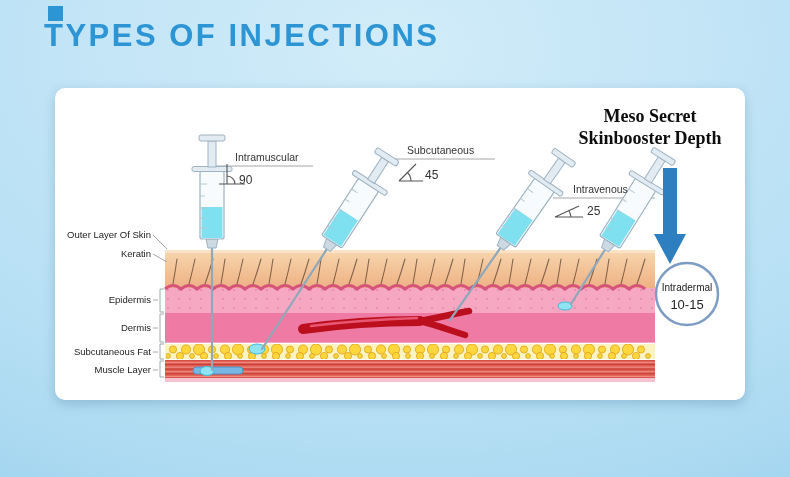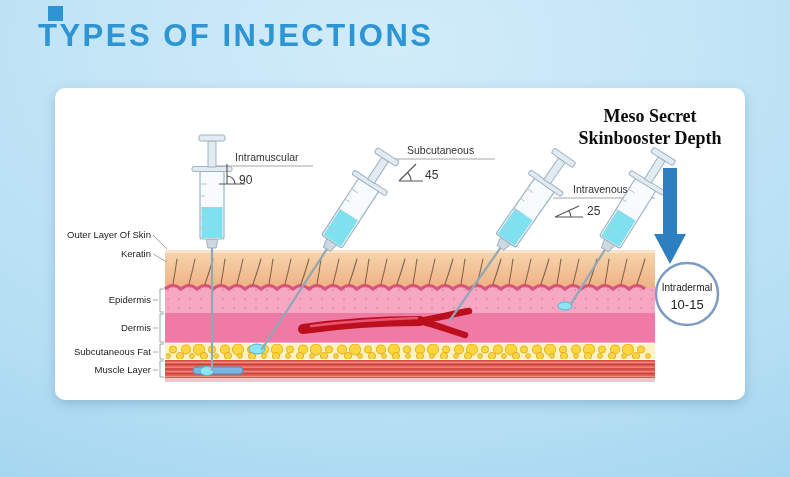--- a/index.html
+++ b/index.html
@@ -6,21 +6,21 @@
   html,body { width:790px; height:477px; font-family:"Liberation Sans",sans-serif; }
   .page {
     position:relative; width:790px; height:477px; overflow:hidden;
     background: radial-gradient(130% 140% at 50% 10%, #d2ecf9 0%, #b6dff4 55%, #90cceb 100%);
   }
   .accent-square {
     position:absolute; left:48px; top:6px; width:15px; height:15px;
     background: var(--accent-blue,#2d95d3);
   }
   .page-title {
-    position:absolute; left:38px; top:18px;
+    position:absolute; left:44px; top:18px;
     font-size:31px; font-weight:bold; letter-spacing:2.5px;
     color: var(--accent-blue,#2d95d3); white-space:nowrap;
   }
   .card {
     position:absolute; left:55px; top:88px; width:690px; height:312px;
     background:#ffffff; border-radius:10px;
     box-shadow:0 4px 12px rgba(50,100,140,.28);
   }
   .card svg { position:absolute; left:0; top:0; }
 

